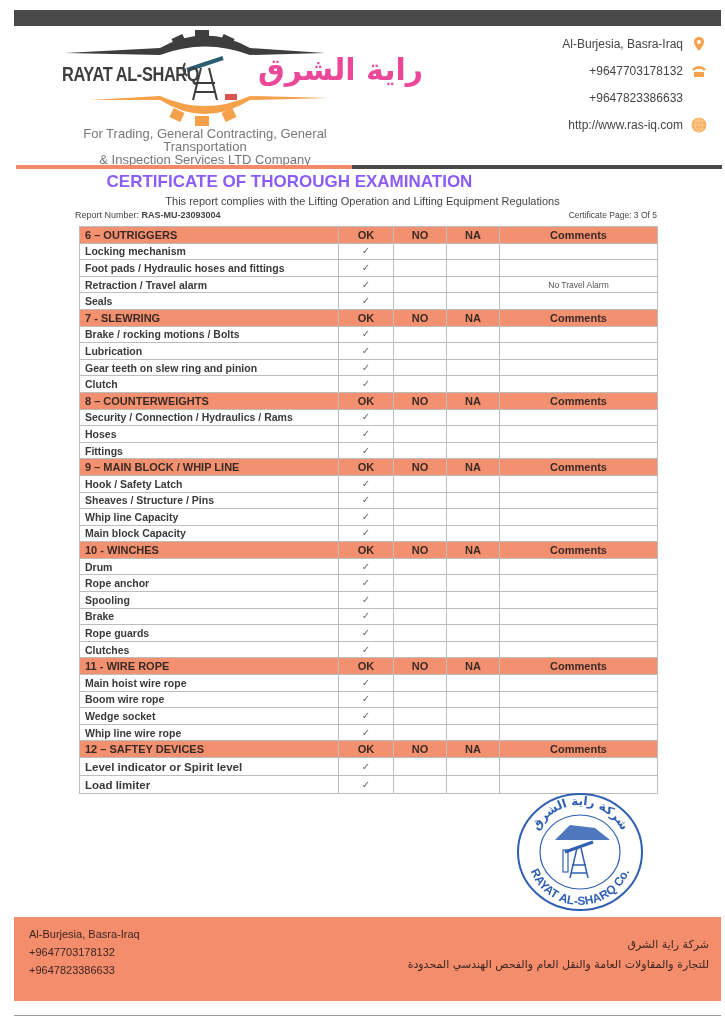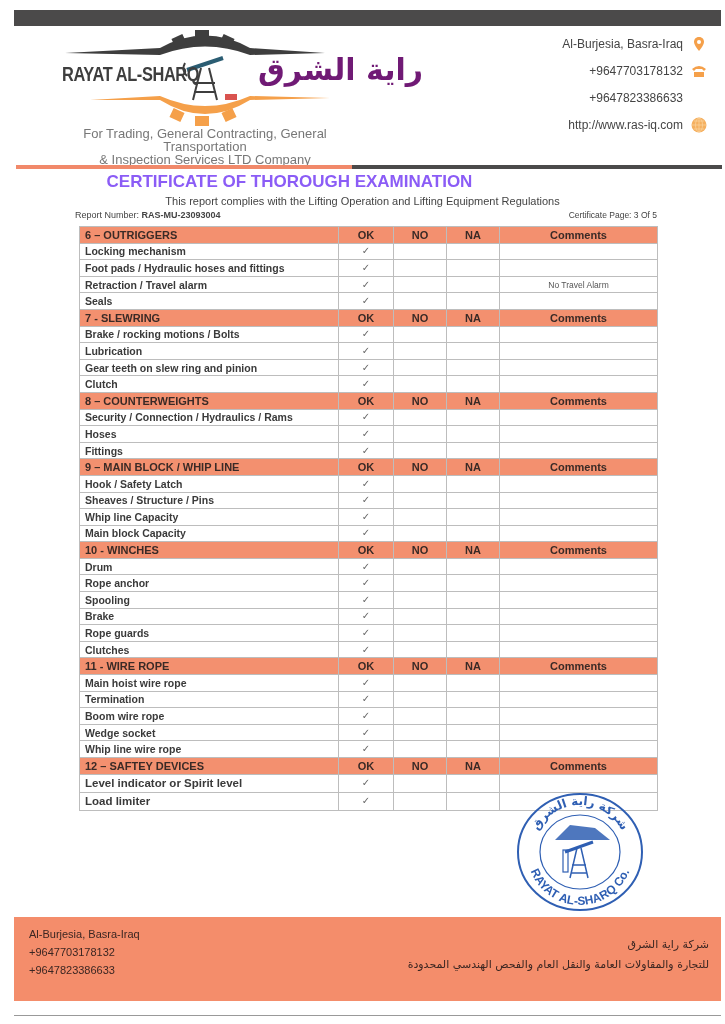--- a/index.html
+++ b/index.html
@@ -3,21 +3,21 @@
 <meta charset="utf-8">
 <style>
   html, body { margin: 0; padding: 0; background: #fff; }
   body { width: 725px; height: 1024px; position: relative; overflow: hidden;
          font-family: "Liberation Sans", sans-serif; color: #333; }
   .topbar { position: absolute; left: 14px; top: 10px; width: 707px; height: 16px; background: #4b4a4a; }
   .logo { position: absolute; left: 55px; top: 28px; width: 300px; height: 100px; }
   .logo-en { position: absolute; left: 62px; top: 62px; font-size: 21px; font-weight: bold; letter-spacing: -0.5px;
              color: #3e3e3e; transform: scaleX(0.78); transform-origin: left; white-space: nowrap;
              font-family: "Liberation Sans Narrow", "Liberation Sans", sans-serif; }
-  .logo-ar { position: absolute; left: 258px; top: 52px; font-size: 30px; font-weight: bold; color: #701a75;
+  .logo-ar { position: absolute; left: 258px; top: 52px; font-size: 30px; font-weight: bold; color: #ec4899;
              direction: rtl; white-space: nowrap; font-family: "DejaVu Sans", sans-serif; }
   .tagline { position: absolute; left: 55px; top: 127px; width: 300px; text-align: center; font-size: 13px;
              color: #777; line-height: 13px; }
   .contacts { position: absolute; right: 18px; top: 30px; text-align: right; }
   .contact-row { height: 27px; display: flex; align-items: center; justify-content: flex-end; font-size: 12px; color: #444; }
   .contact-row .ic { width: 16px; height: 16px; margin-left: 8px; display: inline-flex; align-items: center; justify-content: center; }
   .ic-blank { width: 16px; margin-left: 8px; }
   .divider { position: absolute; top: 165px; height: 4px; }
   .div-orange { left: 16px; width: 336px; background: #f1896a; }
   .div-dark { left: 352px; width: 370px; background: #4b4a4a; }
@@ -319,27 +319,20 @@
         <td class="ctr">Comments</td>
       </tr>
       <tr class="item">
         <td>Main hoist wire rope</td>
         <td class="tick"><span>✓</span></td>
         <td class="tick"></td>
         <td class="tick"></td>
         <td class="cmt"></td>
       </tr>
       <tr class="item">
-        <td>Termination</td>
-        <td class="tick"><span>✓</span></td>
-        <td class="tick"></td>
-        <td class="tick"></td>
-        <td class="cmt"></td>
-      </tr>
-      <tr class="item">
         <td>Boom wire rope</td>
         <td class="tick"><span>✓</span></td>
         <td class="tick"></td>
         <td class="tick"></td>
         <td class="cmt"></td>
       </tr>
       <tr class="item">
         <td>Wedge socket</td>
         <td class="tick"><span>✓</span></td>
         <td class="tick"></td>

